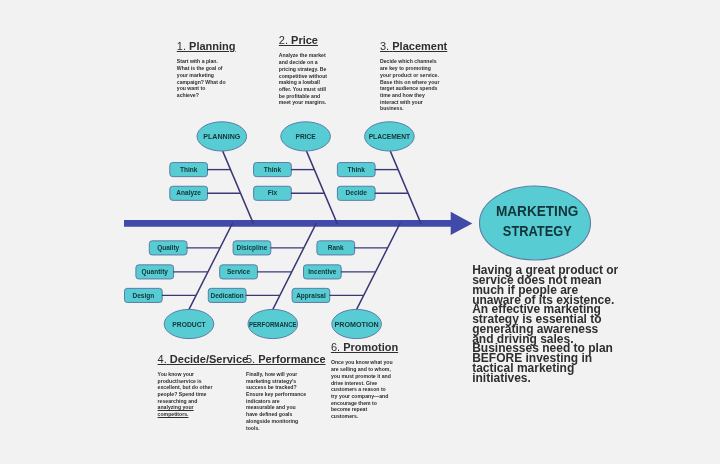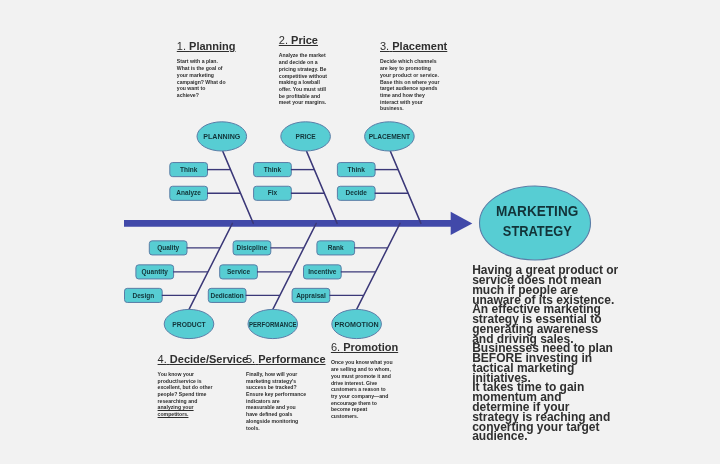--- a/index.html
+++ b/index.html
@@ -152,17 +152,16 @@
     <div class="note note-bot" style="left:330.9px;top:343px;width:62.5px">
       <div class="note-title">
         <span class="num">6.</span>
         <span>Promotion</span>
       </div>
       <div class="note-body">Once you know what you are selling and to whom, you must promote it and drive interest. Give customers a reason to try your company—and encourage them to become repeat customers.</div>
     </div>
 
     <div class="rt" style="left:472.2px;top:266.3px;width:147px">
       <div>Having a great product or service does not mean much if people are unaware of its existence. An effective marketing strategy is essential to generating awareness and driving sales. Businesses need to plan BEFORE investing in tactical marketing initiatives.</div>
-      <div>It takes time to gain momentum and determine if your strategy is reaching and converting your target audience.</div>
     </div>
 
   </div>
 </div>
 
 </body></html>

